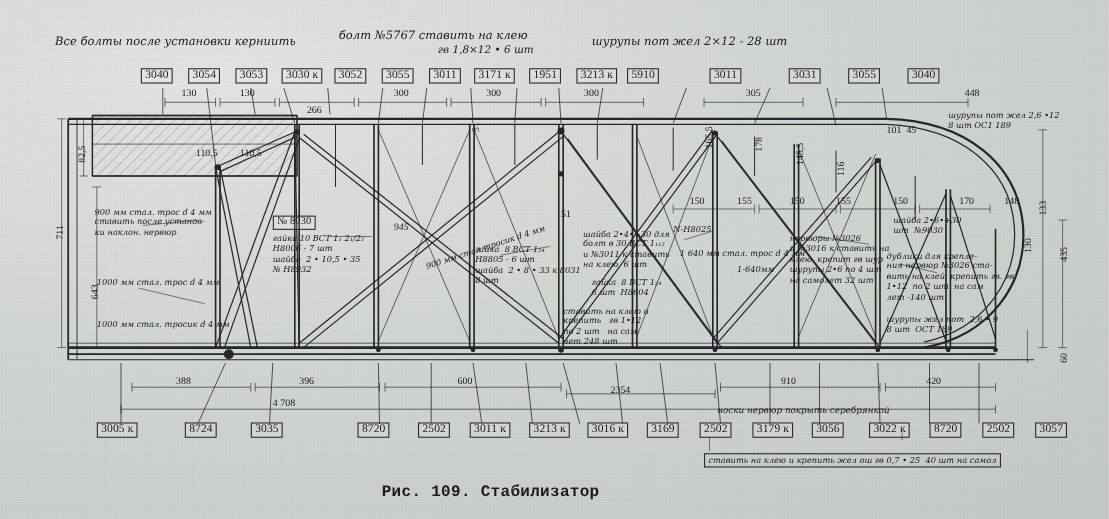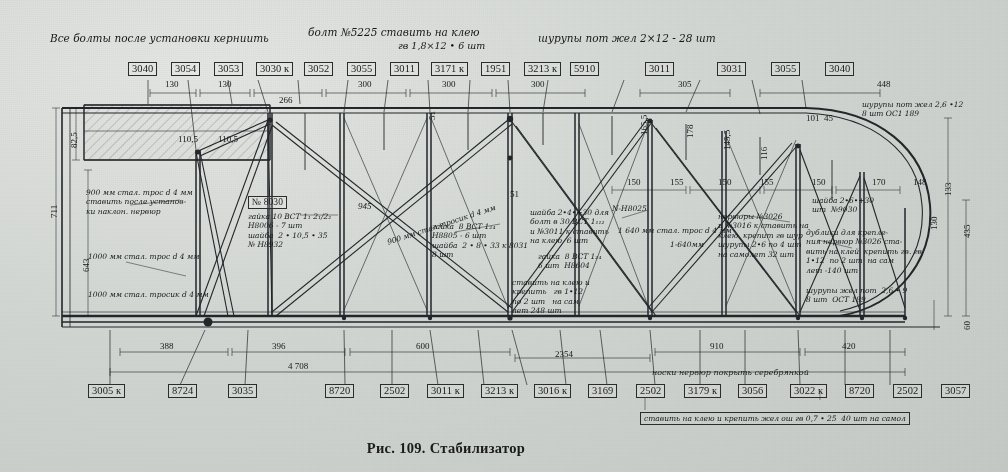--- a/index.html
+++ b/index.html
@@ -37,21 +37,21 @@
     padding:0px 3px 1px 3px;
     font-size:10.5px;
     background:rgba(255,255,255,0.12);
     letter-spacing:.1px;
     white-space:nowrap;
   }
   .dim{font-size:9px;}
   .note{font-size:7.5px;line-height:1.25;font-family:"DejaVu Serif",serif;font-style:italic;}
   .caption{
     position:absolute;left:0;width:892px;text-align:center;
-    font-size:14.5px;font-family:Liberation Serif, serif;font-weight:bold;
+    font-size:14.5px;font-family:Liberation Mono, monospace;font-weight:bold;
     letter-spacing:.3px;
   }
 </style>
 </head>
 <body>
 
 <div id="page">
 
   <svg id="drawing" viewBox="0 0 1008 472">
     <defs>
@@ -311,21 +311,21 @@
       <path d="M455,232 L500,224"></path>
       <path d="M622,218 L648,210"></path>
       <path d="M742,215 L790,222"></path>
       <path d="M818,240 L852,248"></path>
       <path d="M645,410 L645,398"></path>
       <path d="M820,400 L820,392"></path>
     </g>
   </svg>
 
   <div class="lbl hand" style="left:50px;top:33px;font-size:10.5px;">Все болты после установки керниить</div>
-  <div class="lbl hand" style="left:308px;top:27px;font-size:10.5px;">болт №5225 ставить на клею</div>
+  <div class="lbl hand" style="left:308px;top:27px;font-size:10.5px;">болт №5767 ставить на клею</div>
   <div class="lbl hand" style="left:398px;top:41px;font-size:9.5px;">гв 1,8×12 • 6 шт</div>
   <div class="lbl hand" style="left:538px;top:33px;font-size:10.5px;">шурупы пот жел 2×12 - 28 шт</div>
 
   <div class="codebox" style="left:128px;top:62px;">3040</div>
   <div class="codebox" style="left:171px;top:62px;">3054</div>
   <div class="codebox" style="left:214px;top:62px;">3053</div>
   <div class="codebox" style="left:256px;top:62px;">3030 к</div>
   <div class="codebox" style="left:304px;top:62px;">3052</div>
   <div class="codebox" style="left:347px;top:62px;">3055</div>
   <div class="codebox" style="left:390px;top:62px;">3011</div>
@@ -374,21 +374,21 @@
   <div class="lbl dim" style="left:963px;top:238px;transform:rotate(-90deg);transform-origin:left top;">435</div>
   <div class="lbl dim" style="left:930px;top:230px;transform:rotate(-90deg);transform-origin:left top;">130</div>
   <div class="lbl dim" style="left:963px;top:330px;transform:rotate(-90deg);transform-origin:left top;">60</div>
 
   <div class="lbl dim" style="left:160px;top:342px;">388</div>
   <div class="lbl dim" style="left:272px;top:342px;">396</div>
   <div class="lbl dim" style="left:416px;top:342px;">600</div>
   <div class="lbl dim" style="left:555px;top:350px;">2354</div>
   <div class="lbl dim" style="left:710px;top:342px;">910</div>
   <div class="lbl dim" style="left:842px;top:342px;">420</div>
-  <div class="lbl dim" style="left:248px;top:362px;padding-left:40px;">4 708</div>
+  <div class="lbl dim" style="left:248px;top:362px;">4 708</div>
 
   <div class="codebox" style="left:88px;top:384px;">3005 к</div>
   <div class="codebox" style="left:168px;top:384px;">8724</div>
   <div class="codebox" style="left:228px;top:384px;">3035</div>
   <div class="codebox" style="left:325px;top:384px;">8720</div>
   <div class="codebox" style="left:380px;top:384px;">2502</div>
   <div class="codebox" style="left:427px;top:384px;">3011 к</div>
   <div class="codebox" style="left:481px;top:384px;">3213 к</div>
   <div class="codebox" style="left:534px;top:384px;">3016 к</div>
   <div class="codebox" style="left:588px;top:384px;">3169</div>

